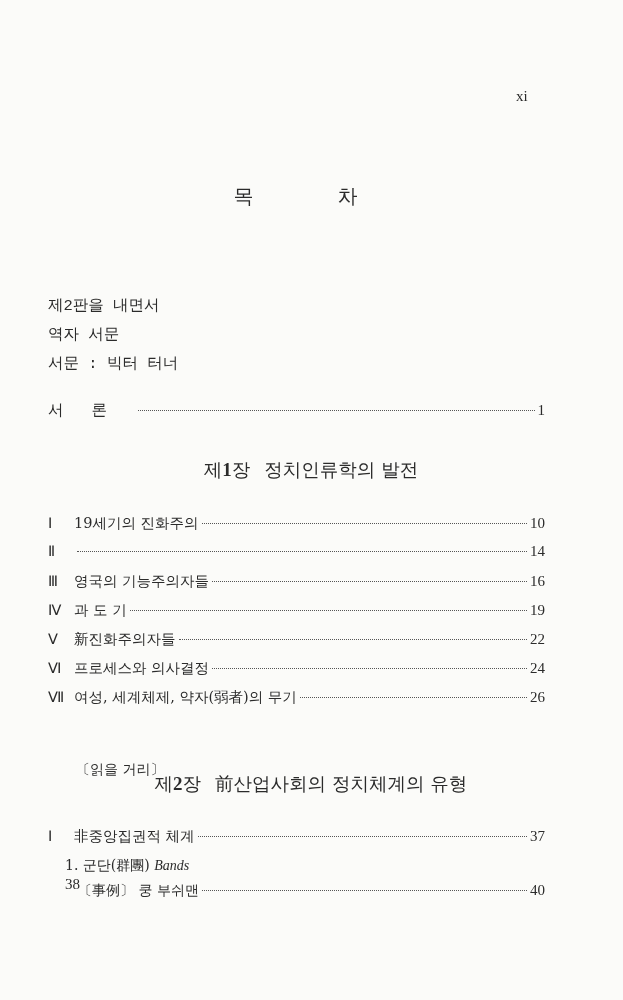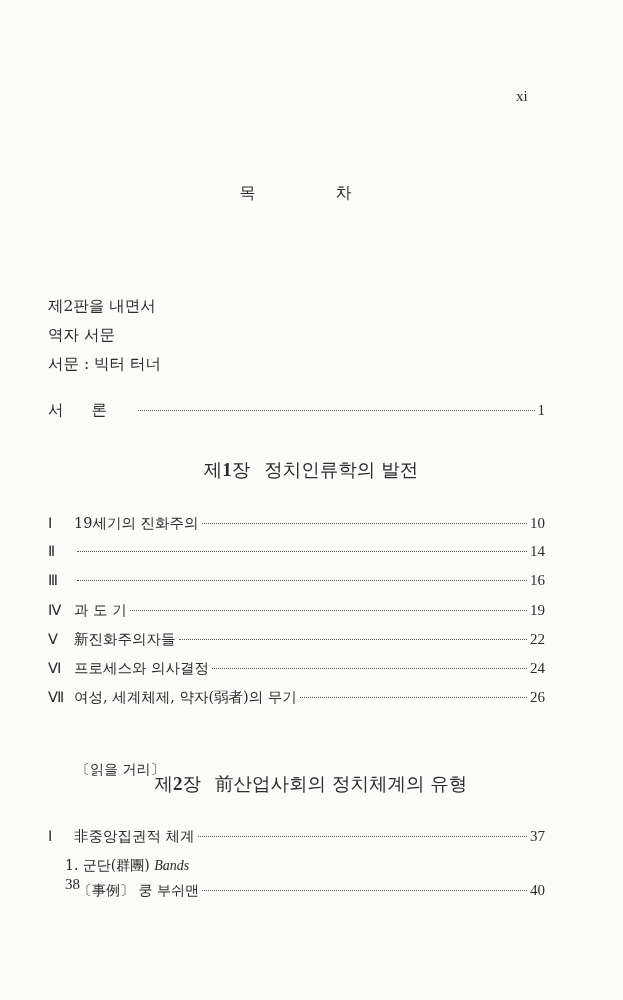--- a/index.html
+++ b/index.html
@@ -21,32 +21,32 @@
       left: 516px;
       font-size: 15px;
       font-family: "Liberation Serif", serif;
     }
     .toc-title {
       position: absolute;
       top: 183px;
       left: 0;
       width: 623px;
       text-align: center;
-      font-size: 16px;
+      font-size: 20px;
       letter-spacing: 32px;
       box-sizing: border-box;
     }
     .front {
       position: absolute;
       left: 48px;
       top: 292px;
       font-size: 15.5px;
       line-height: 29px;
     }
-    .front div { white-space: nowrap; }
+    .front div { white-space: nowrap; font-family: Liberation Mono, monospace; }
     .row {
       position: absolute;
       left: 48px;
       width: 497px;
       display: flex;
       align-items: baseline;
       font-size: 14.5px;
       white-space: nowrap;
     }
     .row .num {
@@ -116,20 +116,21 @@
   <span class="leader"></span>
   <span class="pg">10</span>
 </div>
 <div class="row" style="top:543px;">
   <span class="num">Ⅱ</span>
   <span class="leader"></span>
   <span class="pg">14</span>
 </div>
 <div class="row" style="top:572px;">
   <span class="num">Ⅲ</span>
+  <span class="label">영국의 기능주의자들</span>
   <span class="leader"></span>
   <span class="pg">16</span>
 </div>
 <div class="row" style="top:601px;">
   <span class="num">Ⅳ</span>
   <span class="label">과 도 기</span>
   <span class="leader"></span>
   <span class="pg">19</span>
 </div>
 <div class="row" style="top:630px;">

